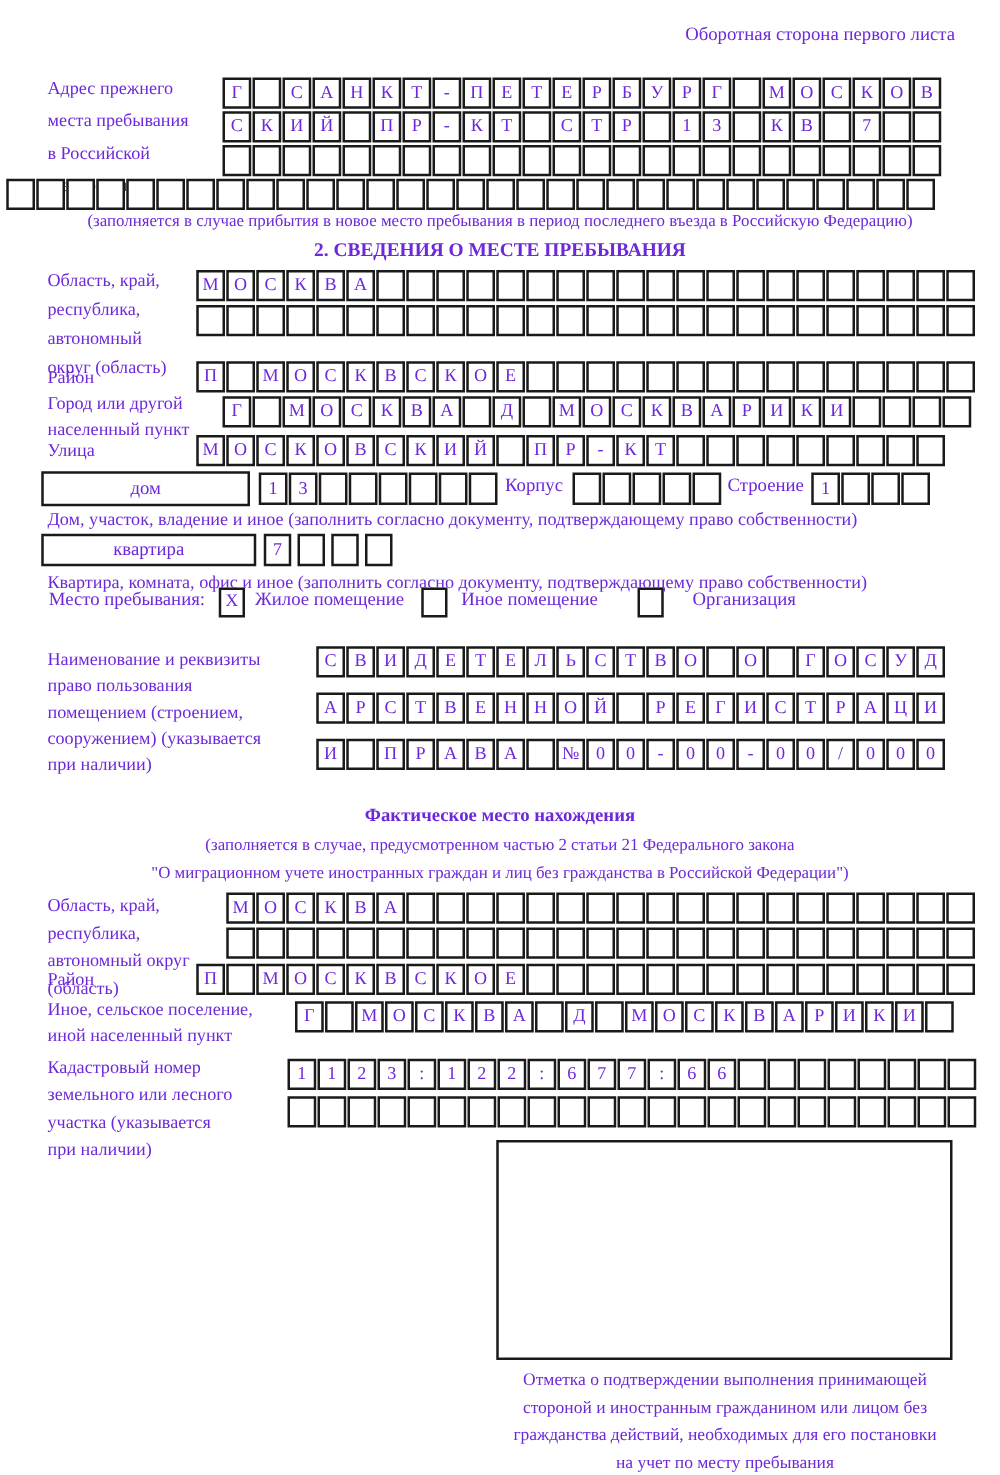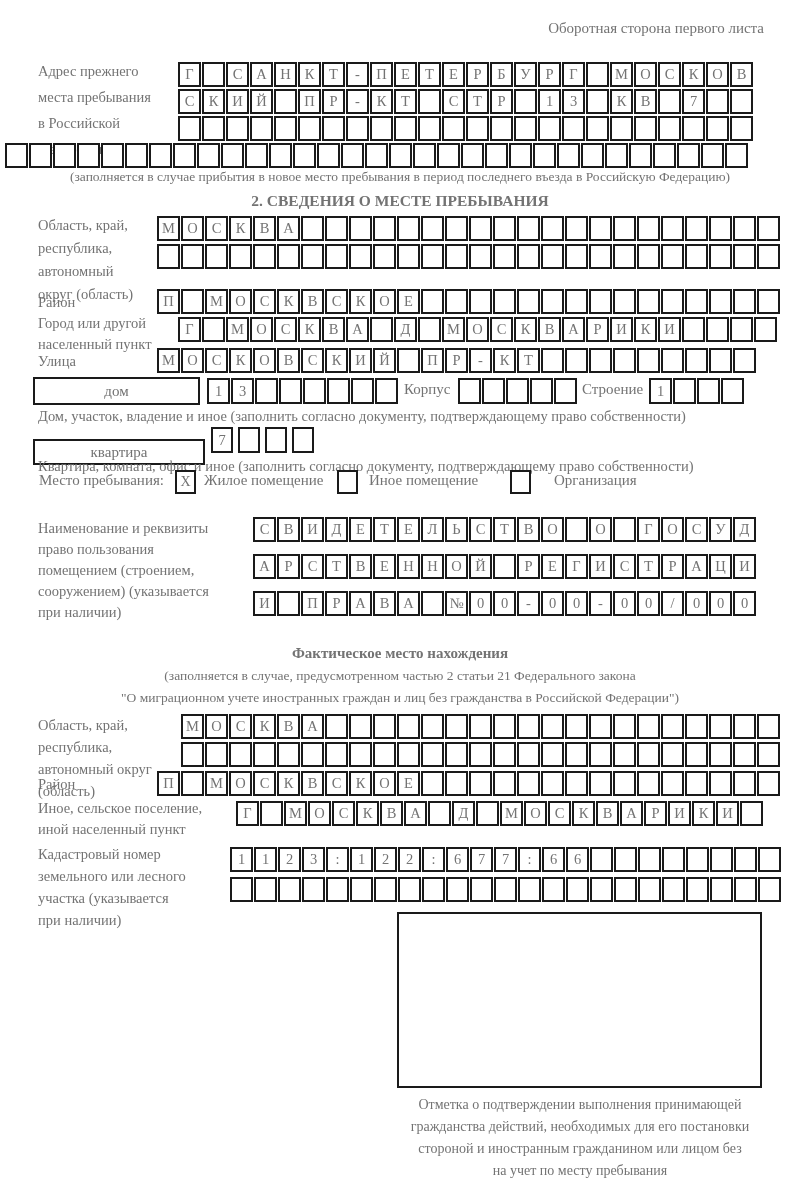--- a/index.html
+++ b/index.html
@@ -1,17 +1,17 @@
 <!DOCTYPE html>
 <html><head>
 <meta charset="utf-8">
 <style>
   html,body{margin:0;padding:0;background:#fff;}
   .page{position:relative;width:800px;height:1180px;background:#fff;overflow:hidden;
-        font-family:"Liberation Serif","DejaVu Serif",serif;color:#737373;}
+        font-family:"Liberation Serif","DejaVu Serif",serif;color:#6d28d9;}
   .abs{position:absolute;}
   .hdr{top:20px;right:36px;font-size:15px;}
   .lbl{font-size:14.5px;line-height:21px;}
   .lbl26 .line{line-height:26px;}
   .lbl23 .line{line-height:23px;}
   .lbl22 .line{line-height:22px;}
   .note{width:800px;left:0;text-align:center;font-size:13.5px;}
   .title-b{width:800px;left:0;text-align:center;font-size:15.5px;font-weight:bold;}
   .cellrow{display:flex;gap:1px;}
   .cell{flex:0 0 23px;width:23px;height:25px;box-sizing:border-box;border:2px solid #1a1a1a;
@@ -335,21 +335,21 @@
     <div class="abs cellrow tall" style="left:649px;top:1px;">
         <span class="cell">1</span>
         <span class="cell"></span>
         <span class="cell"></span>
         <span class="cell"></span>
       </div>
   </div>
   <div class="abs lbl" style="left:38px;top:406px;">Дом, участок, владение и иное (заполнить согласно документу, подтверждающему право собственности)</div>
 
   <div class="abs" style="left:0;top:427px;width:800px;height:28px;">
-    <div class="abs widebox" style="left:33px;top:12px;width:172px;height:26px;">квартира</div>
+    <div class="abs widebox" style="left:33px;top:0;width:172px;height:26px;">квартира</div>
     <div class="abs aptrow" style="left:211px;top:0;">
         <span class="cell">7</span>
         <span class="cell"></span>
         <span class="cell"></span>
         <span class="cell"></span>
       </div>
   </div>
   <div class="abs lbl" style="left:38px;top:456px;">Квартира, комната, офис и иное (заполнить согласно документу, подтверждающему право собственности)</div>
 
   <div class="abs" style="left:0;top:470px;width:800px;height:26px;">
@@ -618,18 +618,18 @@
       <span class="cell"></span>
       <span class="cell"></span>
       <span class="cell"></span>
       <span class="cell"></span>
       <span class="cell"></span>
     </div>
 
   <div class="abs stamp" style="left:397px;top:912px;width:365px;height:176px;"></div>
   <div class="abs caption" style="left:380px;top:1094px;width:400px;">
       <div class="line">Отметка о подтверждении выполнения принимающей</div>
+      <div class="line">стороной и иностранным гражданином или лицом без</div>
       <div class="line">гражданства действий, необходимых для его постановки</div>
-      <div class="line">стороной и иностранным гражданином или лицом без</div>
       <div class="line">на учет по месту пребывания</div>
     </div>
 
 </div>
 
 </body></html>

